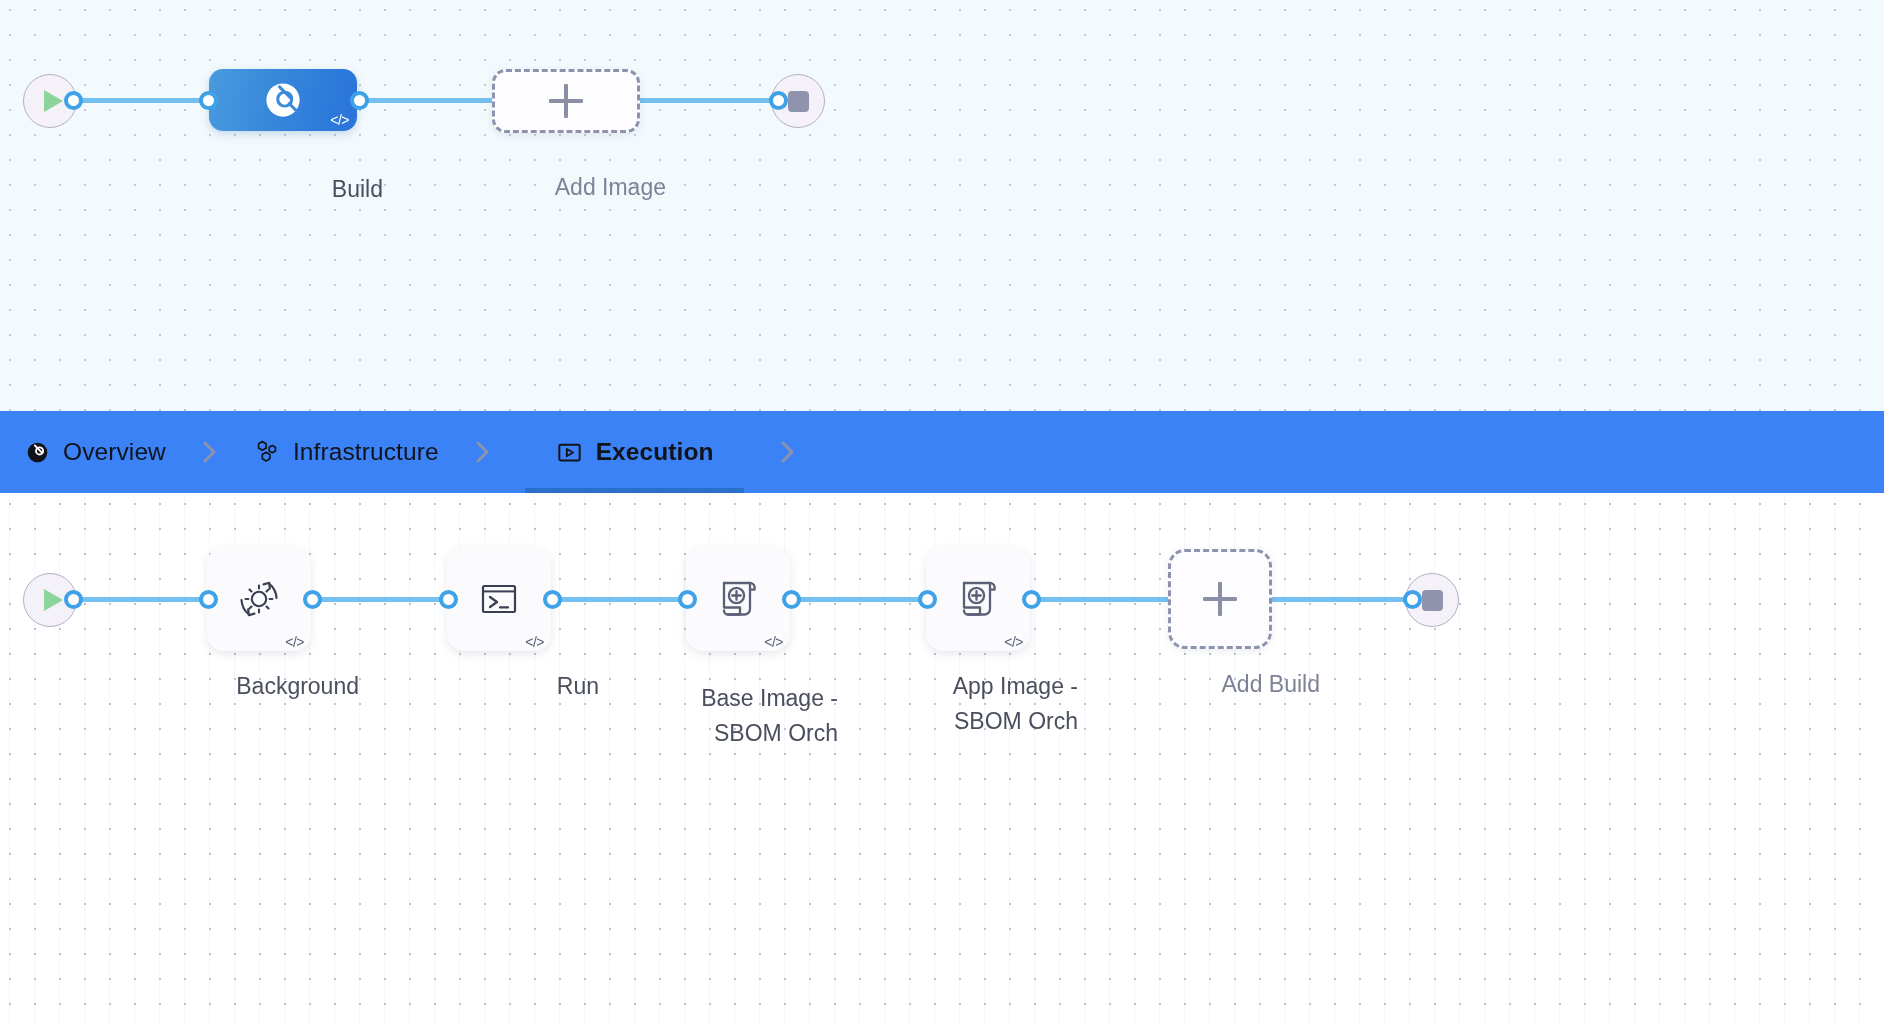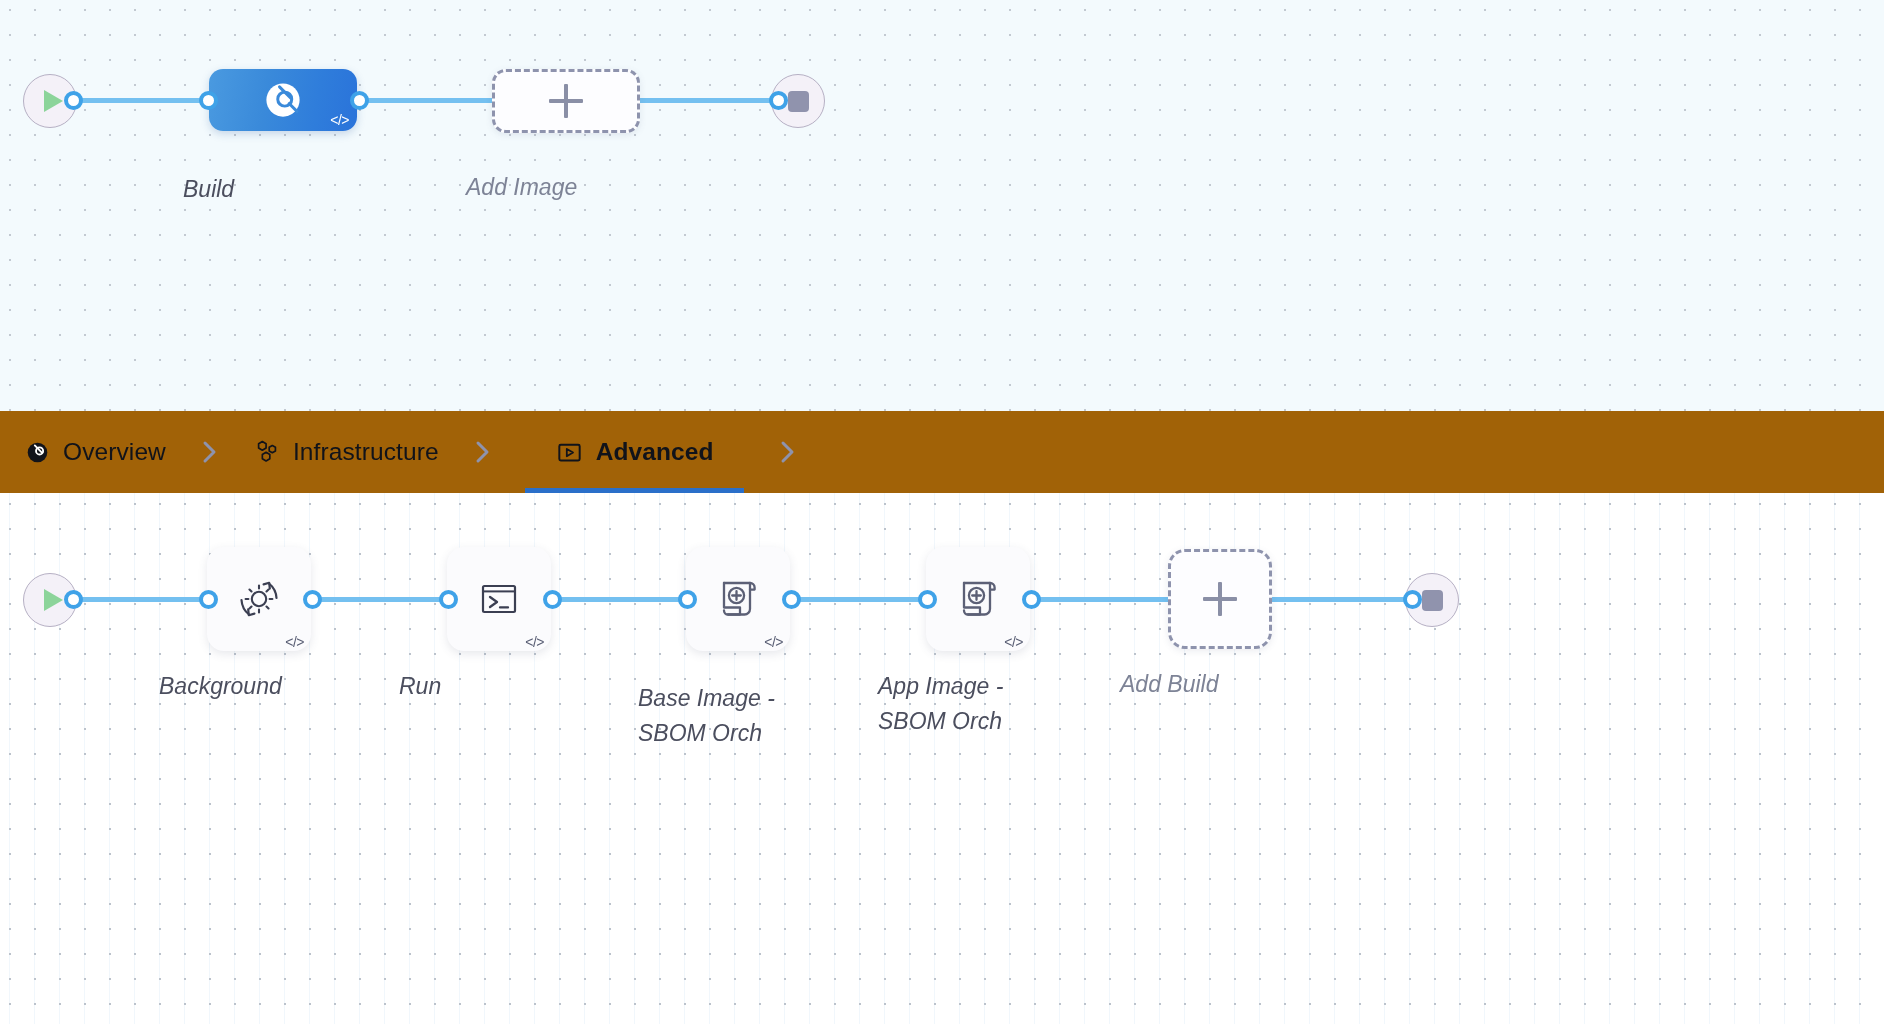--- a/index.html
+++ b/index.html
@@ -43,21 +43,21 @@
     background-position: 9px 10px, 9px 0;
   }
 
   
   #tab-bar {
     position: absolute;
     top: 411px;
     left: 0;
     width: 1884px;
     height: 82px;
-    background: #a16207;
+    background: #3b82f6;
     box-sizing: border-box;
     display: flex;
     align-items: center;
     padding-left: 22px;
     z-index: 20;
   }
   .tab {
     display: flex;
     align-items: center;
     height: 82px;
@@ -152,27 +152,26 @@
     border-radius: 14px;
     background: linear-gradient(100deg, #4a9ae0 0%, #3a8ada 38%, #2f7ddb 72%, #2a73da 100%);
     box-shadow: 0 3px 9px rgba(40,90,160,0.22);
     z-index: 5;
     display: flex;
     align-items: center;
     justify-content: center;
   }
   .node-label {
     position: absolute;
-    text-align: left;
+    text-align: right;
     font-size: 23px;
     color: #4b4e5e;
     line-height: 1.5;
     z-index: 4;
     white-space: pre-line;
-    font-style: italic;
   }
   .node-label.muted { color: #7d8396; }
 
   
   .add-node {
     position: absolute;
     box-sizing: border-box;
     border: 3.5px dashed #8e93ad;
     background: #fdfdff;
     display: flex;
@@ -296,21 +295,21 @@
     </svg>
   </span>
 
   <div class="tab active" style="padding:0 30px;">
     <span class="tab-icon">
       <svg width="27" height="27" viewBox="0 0 26 26">
         <rect x="3.2" y="5.6" width="19.6" height="15" rx="1.4" fill="none" stroke="#11131a" stroke-width="1.9"></rect>
         <path d="M10.4 9.6 L16.4 13.1 L10.4 16.6 Z" fill="none" stroke="#11131a" stroke-width="1.7" stroke-linejoin="round"></path>
       </svg>
     </span>
-    <span class="tab-label">Advanced</span>
+    <span class="tab-label">Execution</span>
   </div>
 
   <span class="tab-sep">
     <svg width="26" height="30" viewBox="0 0 24 30">
       <path d="M8 6 L17 15 L8 24" fill="none" stroke="#8e93ad" stroke-width="3" stroke-linecap="round" stroke-linejoin="round"></path>
     </svg>
   </span>
 
 </div>
 

